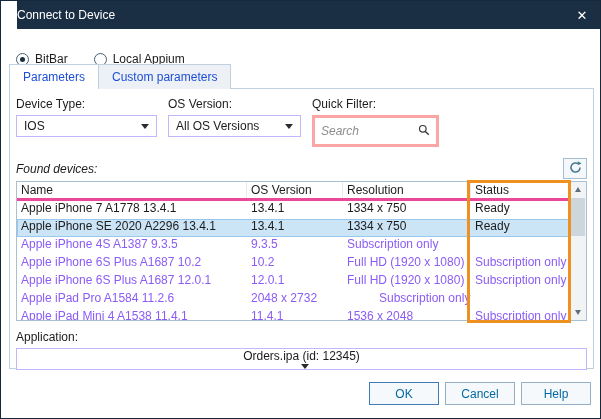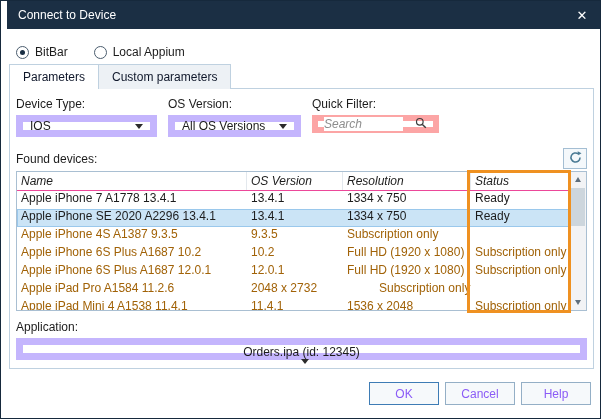--- a/index.html
+++ b/index.html
@@ -1,81 +1,81 @@
 <!DOCTYPE html>
 <html><head>
 <meta charset="utf-8">
 <style>
   * { margin:0; padding:0; box-sizing:border-box; }
   body { font-family:"Liberation Sans", sans-serif; background:#ffffff; }
   .dialog { position:relative; width:601px; height:419px; background:#fff;
             border:1px solid #16293c; font-size:12px; color:#1c1c1c; }
   
-  .titlebar { position:absolute; top:0; left:6px; right:0; height:28px; background:#1b2f44;
-              color:#fff; display:flex; align-items:center; padding-left:11px; }
+  .titlebar { position:absolute; top:0; left:16px; right:0; height:28px; background:#1b2f44;
+              color:#fff; display:flex; align-items:center; }
   .titlebar .title { flex:1; font-size:12px; }
   .close-btn { width:36px; height:28px; display:flex; align-items:center; justify-content:center;
                color:#fff; font-size:13px; cursor:default; }
   
-  .radio-row { position:absolute; top:44px; left:15px; display:flex; gap:26px; }
+  .radio-row { position:absolute; top:51px; left:15px; display:flex; gap:26px; }
   .radio { display:flex; align-items:center; gap:6px; cursor:default; }
   .rb { width:13px; height:13px; border-radius:50%; border:1px solid #4b5d6e; background:#fff; position:relative; flex:none; }
   .rb.checked::after { content:""; position:absolute; left:3px; top:3px; width:5px; height:5px;
                        border-radius:50%; background:#1b2f44; }
   
   .tabs { position:absolute; top:63px; left:8px; display:flex; align-items:flex-end; z-index:2; }
   .tab { height:22px; padding:12px 13px; display:flex; align-items:center; background:#edf1f5;
-         border:1px solid #bfd1e0; border-bottom:none; color:#0f172a; }
+         border:1px solid #bfd1e0; border-bottom:none; color:#1d4ed8; }
   .tab + .tab { border-left:none; }
   .tab.active { height:25px; background:#fff; z-index:3; }
   
   .panel { position:absolute; top:87px; left:8px; width:585px; height:281px;
            border:1px solid #bfd1e0; background:#fff; padding:8px 6px; }
   .filters { display:flex; gap:11px; }
   .filter { display:flex; flex-direction:column; gap:4px; }
   .w1{width:141px}.w2{width:133px}.w3{width:131px}.w4{width:127px}
-  .select { height:22px; border:7px solid #c4b5fd; background:#fff; display:flex;
+  .select { height:22px; border:1px solid #c4b5fd; background:#fff; display:flex;
             align-items:center; justify-content:space-between; padding:0 7px; }
   .tri-down { width:0; height:0; border-left:4px solid transparent; border-right:4px solid transparent;
               border-top:5px solid #2b2b2b; flex:none; margin-left:6px; }
-  .searchbox { height:18px; border:6px solid #fca5a5; background:#fff; display:flex;
+  .searchbox { height:32px; border:3px solid #fca5a5; background:#fff; display:flex;
                align-items:center; padding:0 6px;gap:12px; }
   .searchbox input { flex:1; border:none; outline:none; font:inherit; min-width:0; color:#1c1c1c; }
   .searchbox input::placeholder { font-style:italic; color:#8d8d8d; }
   
-  .found-row { display:flex; justify-content:space-between; align-items:flex-end; margin-top:11px; }
+  .found-row { display:flex; justify-content:space-between; align-items:flex-end; margin-top:11px;font-style:italic; }
   .found-row .lbl { padding-bottom:3px; }
   .refresh-btn { width:24px; height:21px; border:1px solid #a4bed3; background:#f4f8fb;
                  display:flex; align-items:center; justify-content:center; }
   
   .table { position:relative; margin-top:2px; height:140px; border:1px solid #a9bfd2; display:flex; }
   .cols { flex:1; display:flex; flex-direction:column; overflow:hidden; }
-  .thead { display:flex; height:19px; border-bottom:1px solid #ec4899; flex:none; background:#fff;font-style:italic; }
+  .thead { display:flex; height:19px; border-bottom:3px solid #ec4899; flex:none; background:#fff; }
   .th { display:flex; align-items:center; padding:0 4px; border-right:1px solid #e3e8ed;
         white-space:nowrap; overflow:hidden; }
   .trow { display:flex; height:18px; flex:none; align-items:flex-start; background:#fff; }
   .td { padding:0 4px; white-space:nowrap; overflow:hidden; }
   .c-name{width:230px}.c-os{width:96px}.c-res{width:128px}.c-status{flex:1}
   .trow.selected { background:#cbe4f6; box-shadow:inset 0 0 0 1px #9ac8ec; }
-  .trow.dim { color:#a16207; }
+  .trow.dim { color:#8b5cf6; }
   .vscroll { width:17px; background:#f2f3f5; border-left:1px solid #dfe5ea; position:relative; flex:none; }
   .sarrow { position:absolute; left:0; right:0; height:15px; display:flex; align-items:center; justify-content:center; }
   .sarrow.up { top:0; } .sarrow.down { bottom:0; }
   .tri-up-s { width:0;height:0;border-left:3.5px solid transparent;border-right:3.5px solid transparent;border-bottom:5px solid #5f6f7d; }
   .tri-down-s { width:0;height:0;border-left:3.5px solid transparent;border-right:3.5px solid transparent;border-top:5px solid #5f6f7d; }
   .sthumb { position:absolute; top:16px; left:1px; right:1px; height:38px; background:#cdd6dd; }
   .orange-box { position:absolute; top:-2px; bottom:-3px; left:450px; width:104px;
                 border:3px solid #ef9121; pointer-events:none; z-index:5; }
   
   .app-label { margin-top:9px; }
   .app-select { margin-top:4px; width:100%;flex-direction:column; }
   
   .buttons { position:absolute; right:9px; bottom:13px; display:flex; gap:6px; }
   .btn { width:70px; height:23px; border:1px solid #94afc6; background:#f6f9fb; font:inherit;
-         color:#8b5cf6; display:flex; align-items:center; justify-content:center; }
+         color:#0369a1; display:flex; align-items:center; justify-content:center; }
   .btn.default { border-color:#3e7cb5; }
 </style>
 </head>
 <body>
 
 <div class="dialog">
 
   <div class="titlebar">
     <span class="title">Connect to Device</span>
     <span class="close-btn">✕</span>

